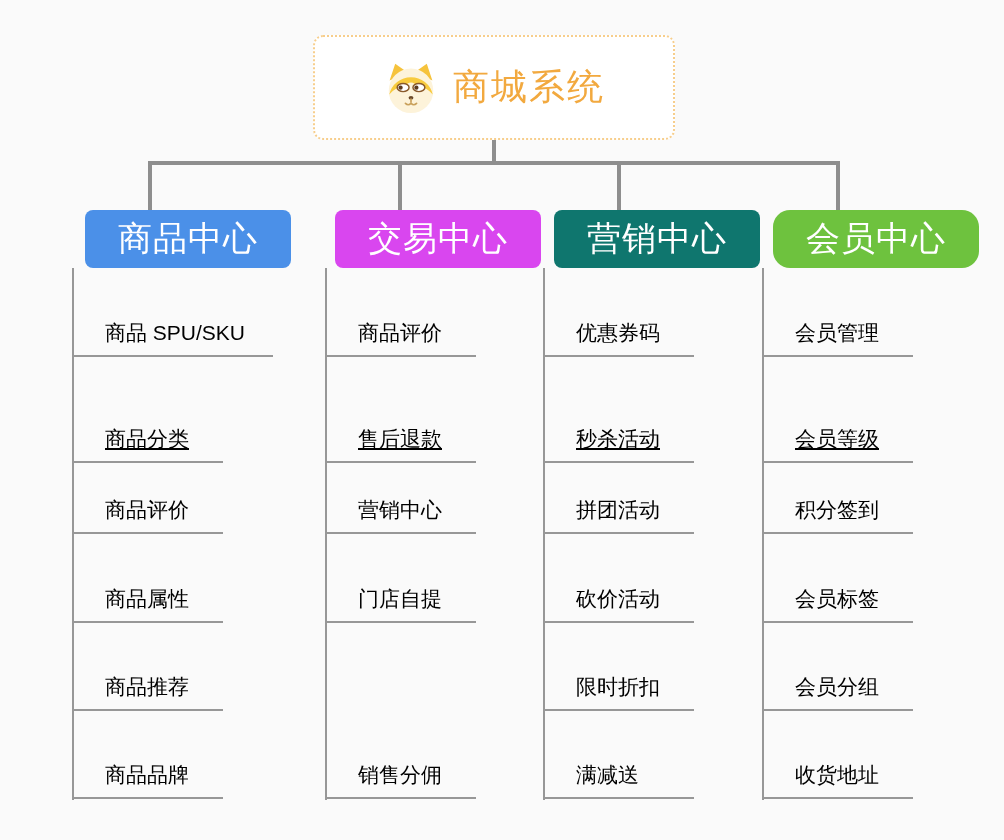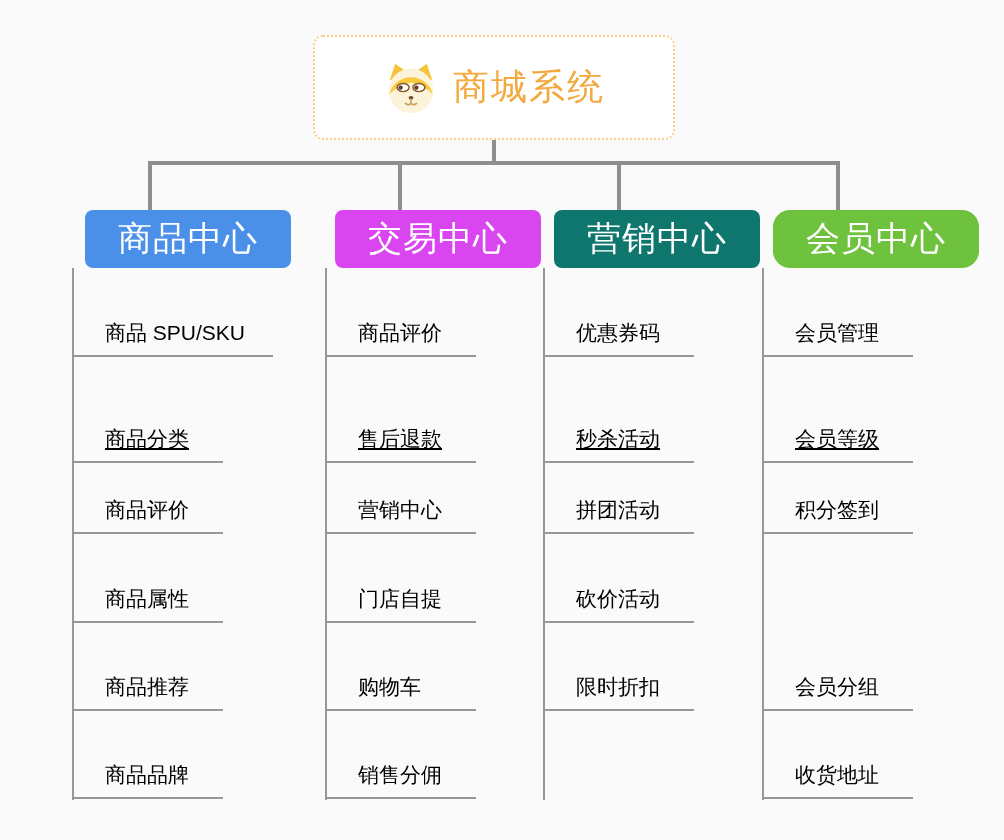--- a/index.html
+++ b/index.html
@@ -126,28 +126,29 @@
   <div class="leaf c0 r1">商品分类</div>
   <div class="leaf c0 r2">商品评价</div>
   <div class="leaf c0 r3">商品属性</div>
   <div class="leaf c0 r4">商品推荐</div>
   <div class="leaf c0 r5">商品品牌</div>
 
   <div class="leaf c1 r0">商品评价</div>
   <div class="leaf c1 r1">售后退款</div>
   <div class="leaf c1 r2">营销中心</div>
   <div class="leaf c1 r3">门店自提</div>
-  <div class="leaf c1 r4">购物车</div>
   <div class="leaf c1 r5">销售分佣</div>
 
   <div class="leaf c2 r0">优惠券码</div>
   <div class="leaf c2 r1">秒杀活动</div>
   <div class="leaf c2 r2">拼团活动</div>
   <div class="leaf c2 r3">砍价活动</div>
   <div class="leaf c2 r4">限时折扣</div>
+  <div class="leaf c2 r5">满减送</div>
 
   <div class="leaf c3 r0">会员管理</div>
   <div class="leaf c3 r1">会员等级</div>
   <div class="leaf c3 r2">积分签到</div>
+  <div class="leaf c3 r3">会员标签</div>
   <div class="leaf c3 r4">会员分组</div>
   <div class="leaf c3 r5">收货地址</div>
 
 </div>
 
 </body></html>

